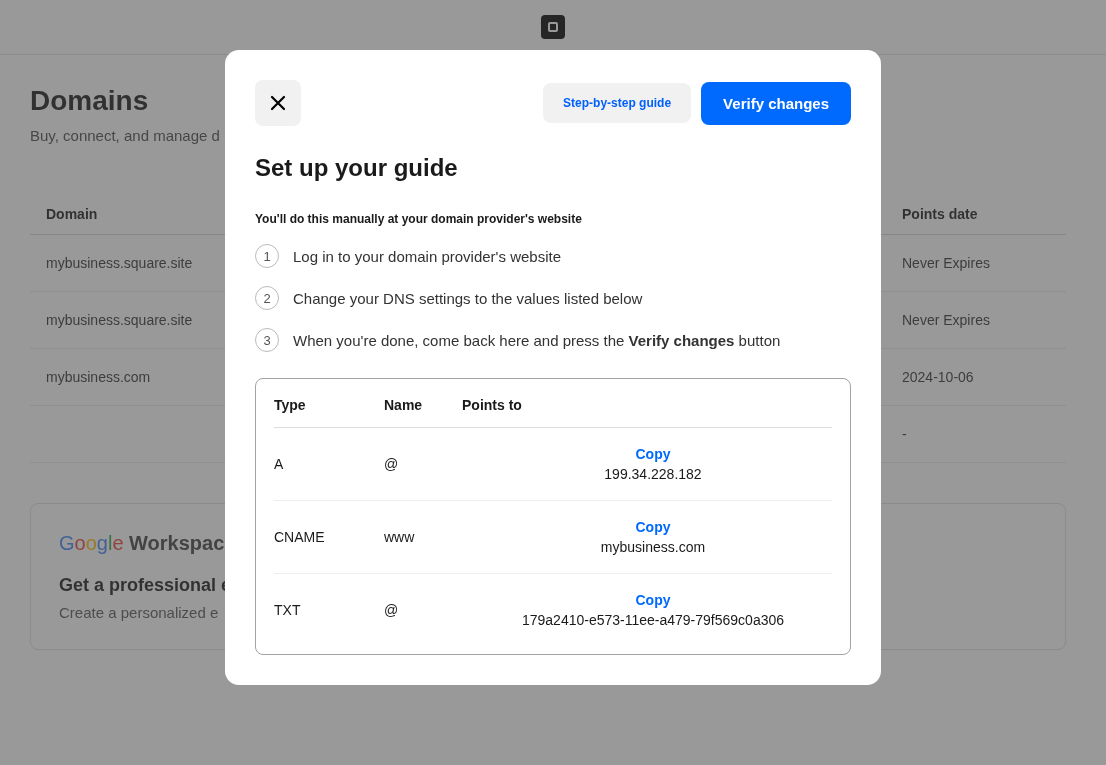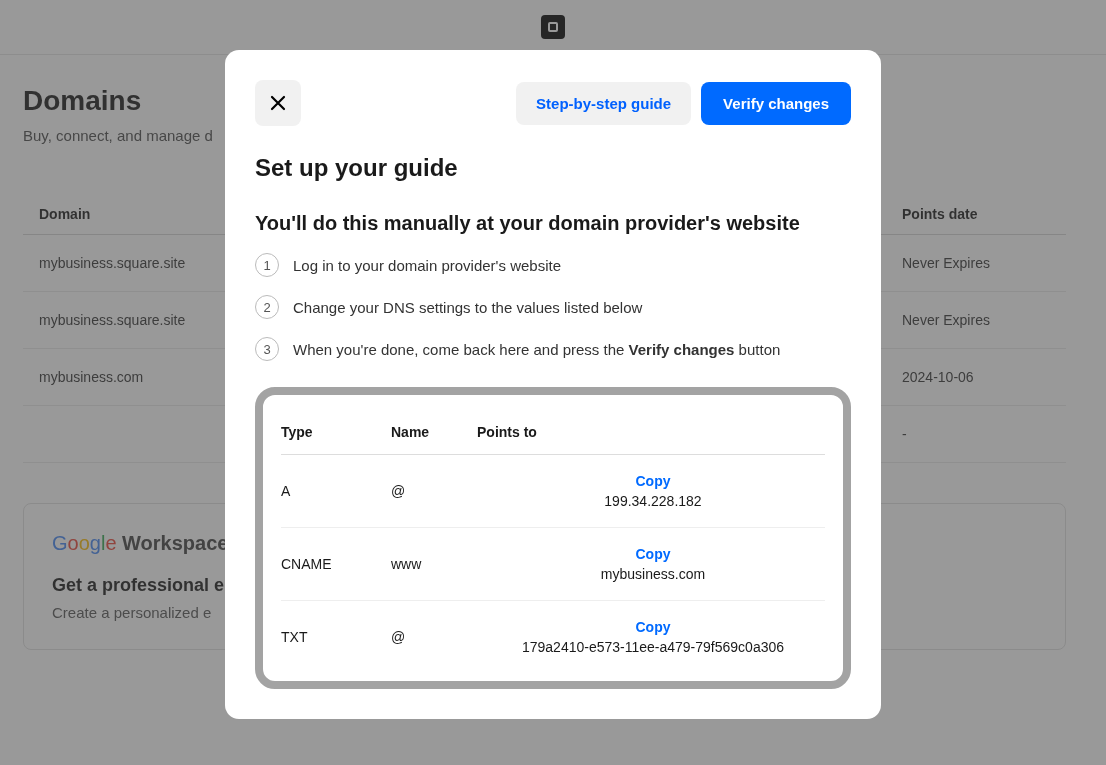--- a/index.html
+++ b/index.html
@@ -23,21 +23,21 @@
       width: 24px; height: 24px;
       background: #000;
       border-radius: 4px;
       display: flex;
       align-items: center; justify-content: center;
     }
     .square-logo-inner {
       width: 10px; height: 10px; border: 2px solid #fff; border-radius: 2px;
     }
     .page {
-      padding: 30px 40px 30px 23px;
+      padding: 30px 40px 30px 30px;
     }
     .page-title { font-size: 28px; font-weight: 700; margin-bottom: 10px; }
     .page-subtitle { font-size: 15px; color: #4a4a4a; margin-bottom: 50px; }
     .domains-table {
       width: 100%;
       border-collapse: collapse;
     }
     .domains-table th {
       text-align: left;
       font-size: 14px;
@@ -75,41 +75,41 @@
       padding: 30px 30px 30px 30px;
     }
     .modal-header { display:flex; align-items:center; gap:10px; margin-bottom: 28px;}
     .close-btn {
       width: 46px; height:46px; background:#f1f1f1; border:none; border-radius:8px;
       display:flex; align-items:center; justify-content:center; font-size:18px; cursor:pointer;
     }
     .spacer { flex:1; }
     .btn-secondary {
       background:#f1f1f1; color:#0061fe; border:none; border-radius:8px;
-      padding: 13px 20px; font-size:15px; font-weight:600; cursor:pointer;
+      padding: 13px 20px; font-size:12px; font-weight:600; cursor:pointer;
     }
     .btn-primary {
       background:#006aff; color:#fff; border:none; border-radius:8px;
       padding: 13px 22px; font-size:15px; font-weight:600; cursor:pointer;
     }
     .modal-title { font-size: 24px; font-weight:700; margin-bottom: 30px;}
-    .modal-instruction { font-size:20px; font-weight:700; margin-bottom:18px;}
+    .modal-instruction { font-size:12px; font-weight:700; margin-bottom:18px;}
     .steps { list-style:none; margin-bottom: 26px;}
     .step { display:flex; align-items:center; gap:14px; margin-bottom:18px; font-size:15px; color:#333;}
     .step-num {
       width:24px; height:24px; border:1px solid #bbb; border-radius:50%;
       display:inline-flex; align-items:center; justify-content:center; font-size:13px; color:#555; flex-shrink:0;
     }
     .dns-box {
-      border: 8px solid #a3a3a3; border-radius: 20px; padding: 11px 18px 8px 18px;
+      border: 1px solid #a3a3a3; border-radius: 8px; padding: 0 18px 8px 18px;
     }
     .dns-head { display:flex; font-size:14px; font-weight:700; padding:18px 0 14px 0; border-bottom:1px solid #ddd;}
     .col-type{ width:110px;}
     .col-name{ width:78px;}
-    .col-points{ flex:1;margin-left:8px;}
+    .col-points{ flex:1;}
     .dns-row { display:flex; align-items: center; padding:18px 0; border-bottom:1px solid #eee; font-size:14px;}
     .dns-row:last-child{ border-bottom:none;}
     .dns-type{ width:110px;}
     .dns-name{ width:90px;}
     .dns-points { flex:1; text-align:center;}
     .copy-link { color:#006aff; font-weight:600; cursor:pointer; display:block; margin-bottom:4px;}
     .bold{font-weight:700;}
   </style>
 </head>
 <body>

